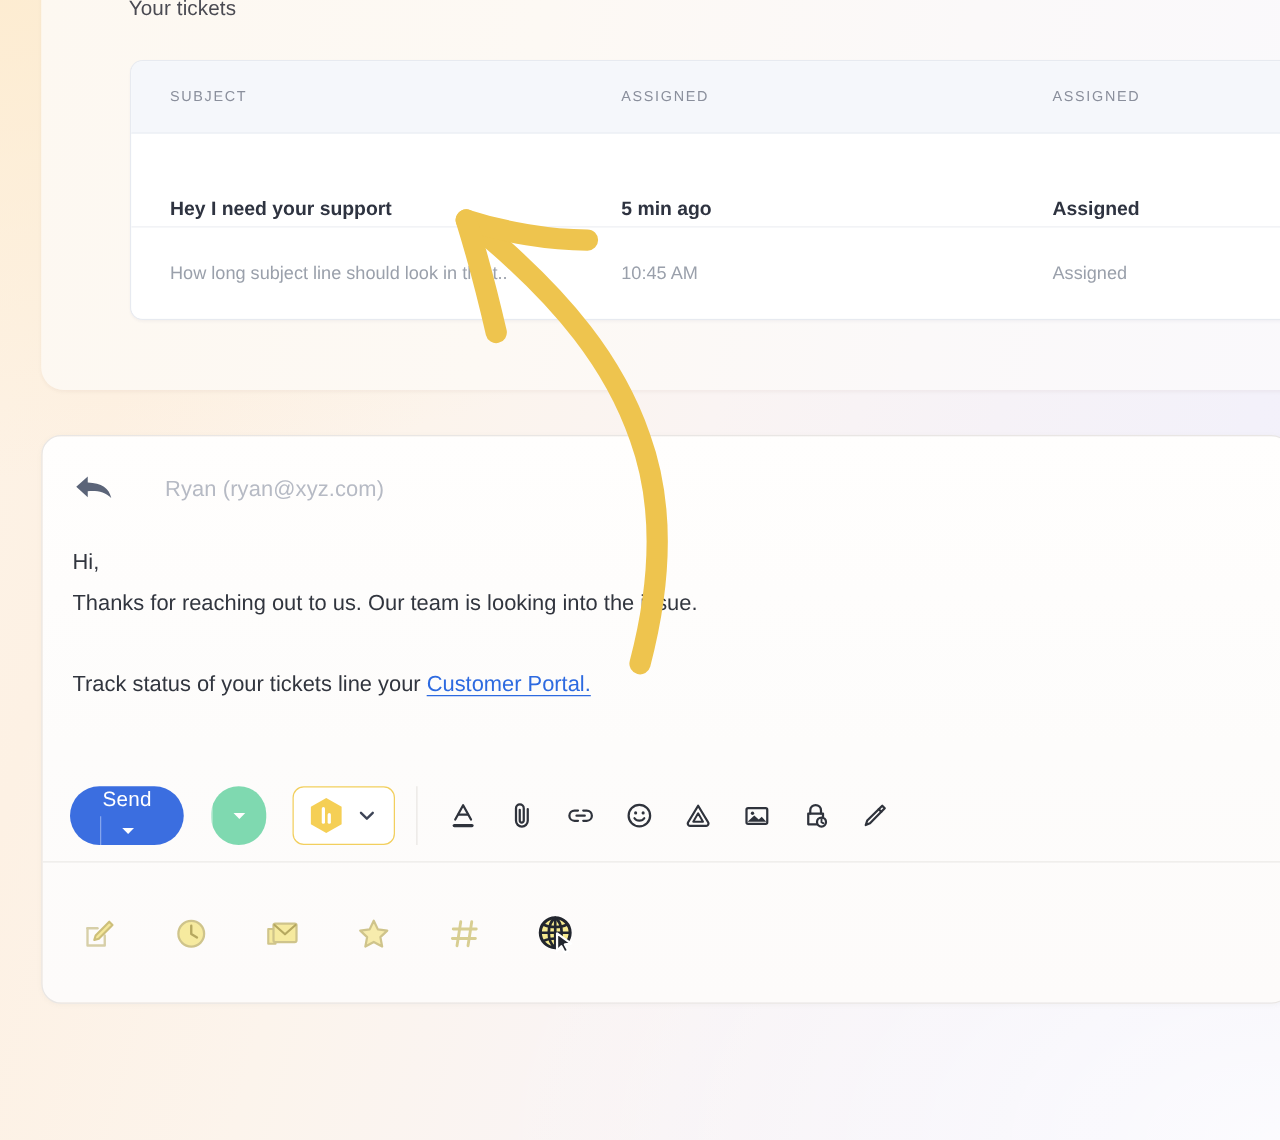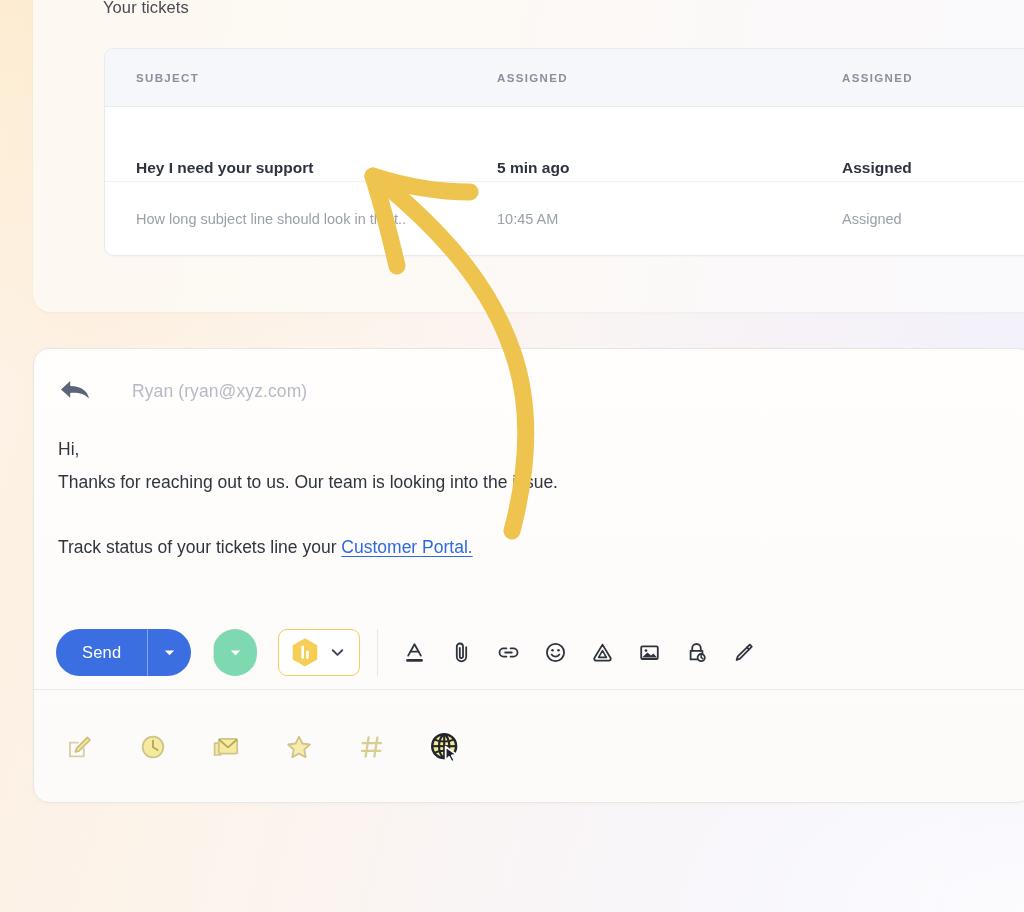--- a/index.html
+++ b/index.html
@@ -77,21 +77,21 @@
     display: flex;
     align-items: center;
     height: 58px;
     background: #f5f7fb;
     border-bottom: 1px solid #e8ebf1;
   }
   .t-head .th {
     font-size: 11.5px;
     letter-spacing: 1.35px;
     color: #8a8f9c;
-    font-weight: 700;
+    font-weight: 400;
   }
 
   .t-row {
     display: flex;
     align-items: center;
     height: 74px;
     background: #ffffff;
   }
   .t-row + .t-row { border-top: 1px solid #eef0f4; }
 
@@ -165,20 +165,21 @@
     padding-left: 22px;
   }
 
   .split-btn {
     display: flex;
     align-items: center;
     height: 47px;
     border-radius: 24px;
     overflow: hidden;
     cursor: pointer;
+    flex-direction: column;
   }
   .split-btn .main {
     display: flex; align-items: center; justify-content: center;
     height: 100%;
     padding: 0 26px;
     font-size: 16.5px;
     color: #ffffff;
     letter-spacing: 0.2px;
   }
   .split-btn .caret {

